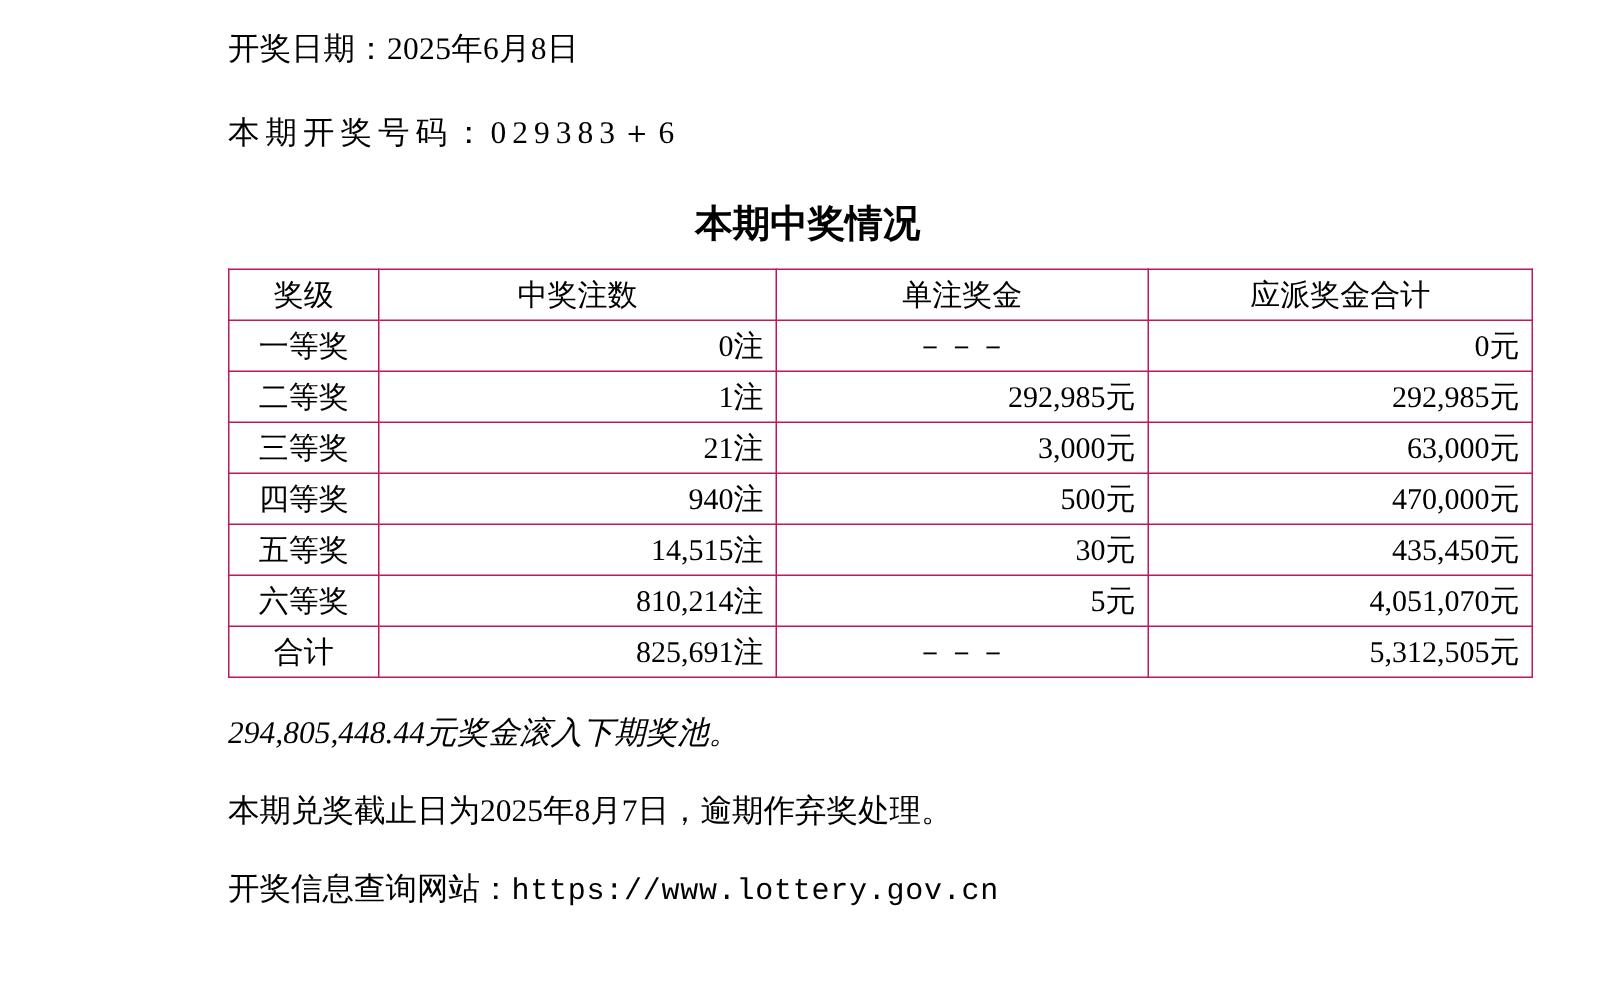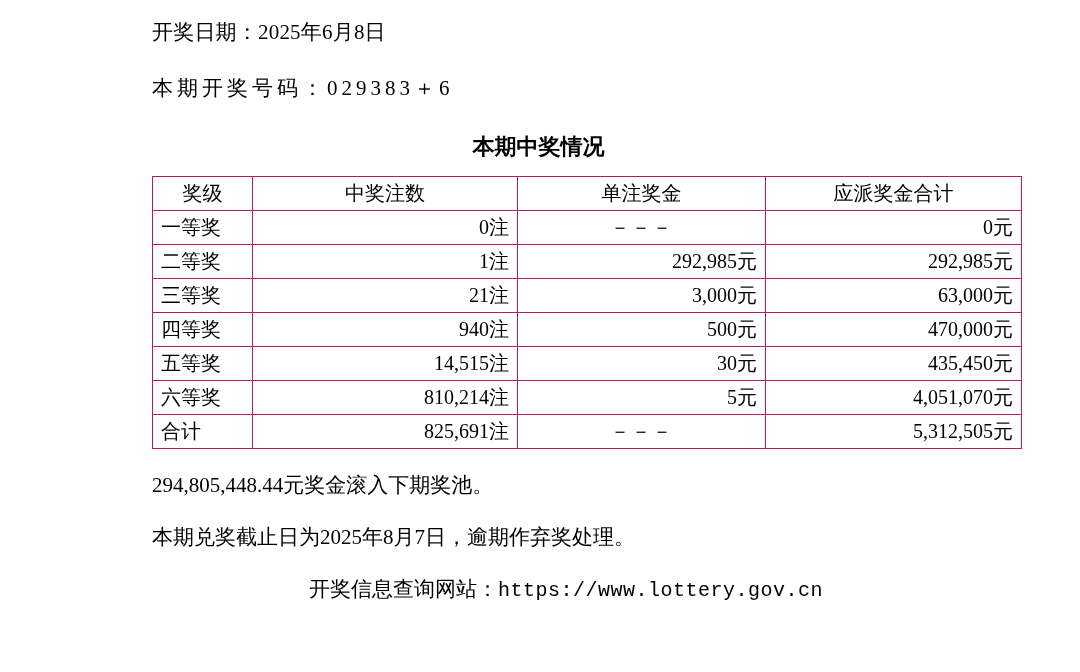--- a/index.html
+++ b/index.html
@@ -28,21 +28,21 @@
     white-space: nowrap;
   }
   .meta-line.spaced {
     margin-top: 20px;
   }
   .draw-numbers {
     letter-spacing: 4px;
   }
   .section-title {
     text-align: center;
-    font-size: 22px;
+    font-size: 25px;
     font-weight: bold;
     margin-top: 26px;
     margin-bottom: 14px;
     padding-right: 55px;
   }
   table.prize {
     border-collapse: collapse;
     width: 869px;
     table-layout: fixed;
     margin: 0;
@@ -57,36 +57,37 @@
   }
   table.prize th {
     text-align: center;
     font-weight: normal;
   }
   col.c1 { width: 100px; }
   col.c2 { width: 265px; }
   col.c3 { width: 248px; }
   col.c4 { width: 256px; }
   td.label {
+    text-align: center;
   }
   td.val {
     text-align: right;
   }
   td.dash {
     text-align: center;
     letter-spacing: 1px;
   }
   .footer-line {
     font-size: 21px;
     line-height: 36px;
     white-space: nowrap;
   }
-  .footer-line.first { margin-top: 18px; }
+  .footer-line.first { margin-top: 18px; font-style: italic; }
   .footer-line.second { margin-top: 16px; }
-  .footer-line.third { margin-top: 16px; text-align: center; }
+  .footer-line.third { margin-top: 16px; }
   .mono {
     font-family: "Liberation Mono", "DejaVu Sans Mono", monospace;
     font-size: 20px;
     letter-spacing: 0.5px;
   }
 </style>
 </head>
 <body>
 
 <div class="page">

